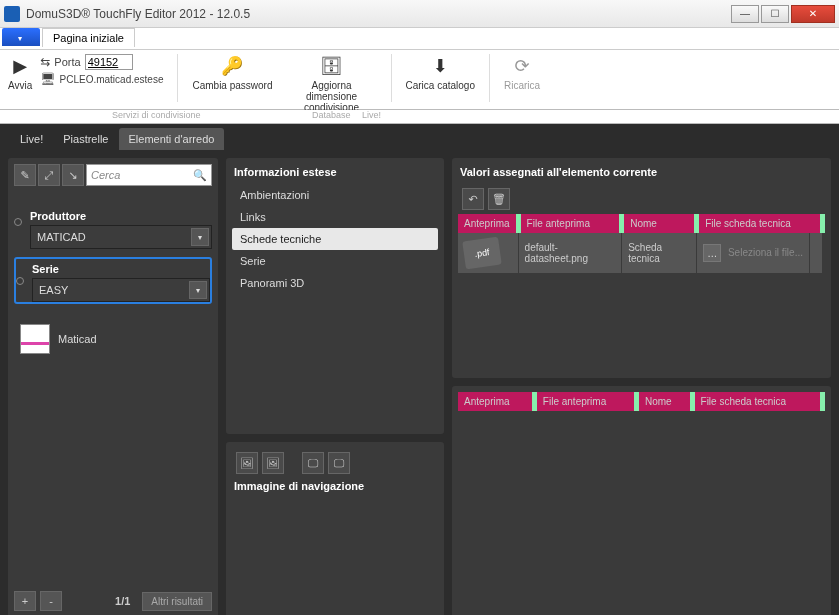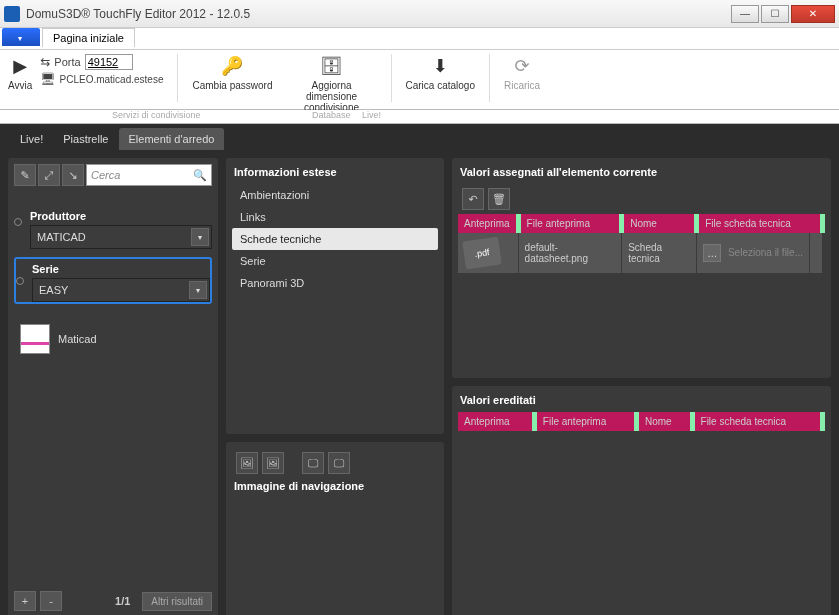--- a/index.html
+++ b/index.html
@@ -239,21 +239,20 @@
             <td style="white-space:nowrap;">
               <span class="browse-btn">…</span>
               <span class="file-txt">Seleziona il file...</span>
             </td>
             <td></td>
           </tr>
         </tbody>
           </table>
       </div>
       <div class="panel full">
-        <div class="section-title">Valori ereditati</div>
         <table class="tbl">
           <tbody>
               <tr>
             <th>Anteprima</th>
             <th>File anteprima</th>
             <th>Nome</th>
             <th>File scheda tecnica</th>
           </tr>
         </tbody>
           </table>

